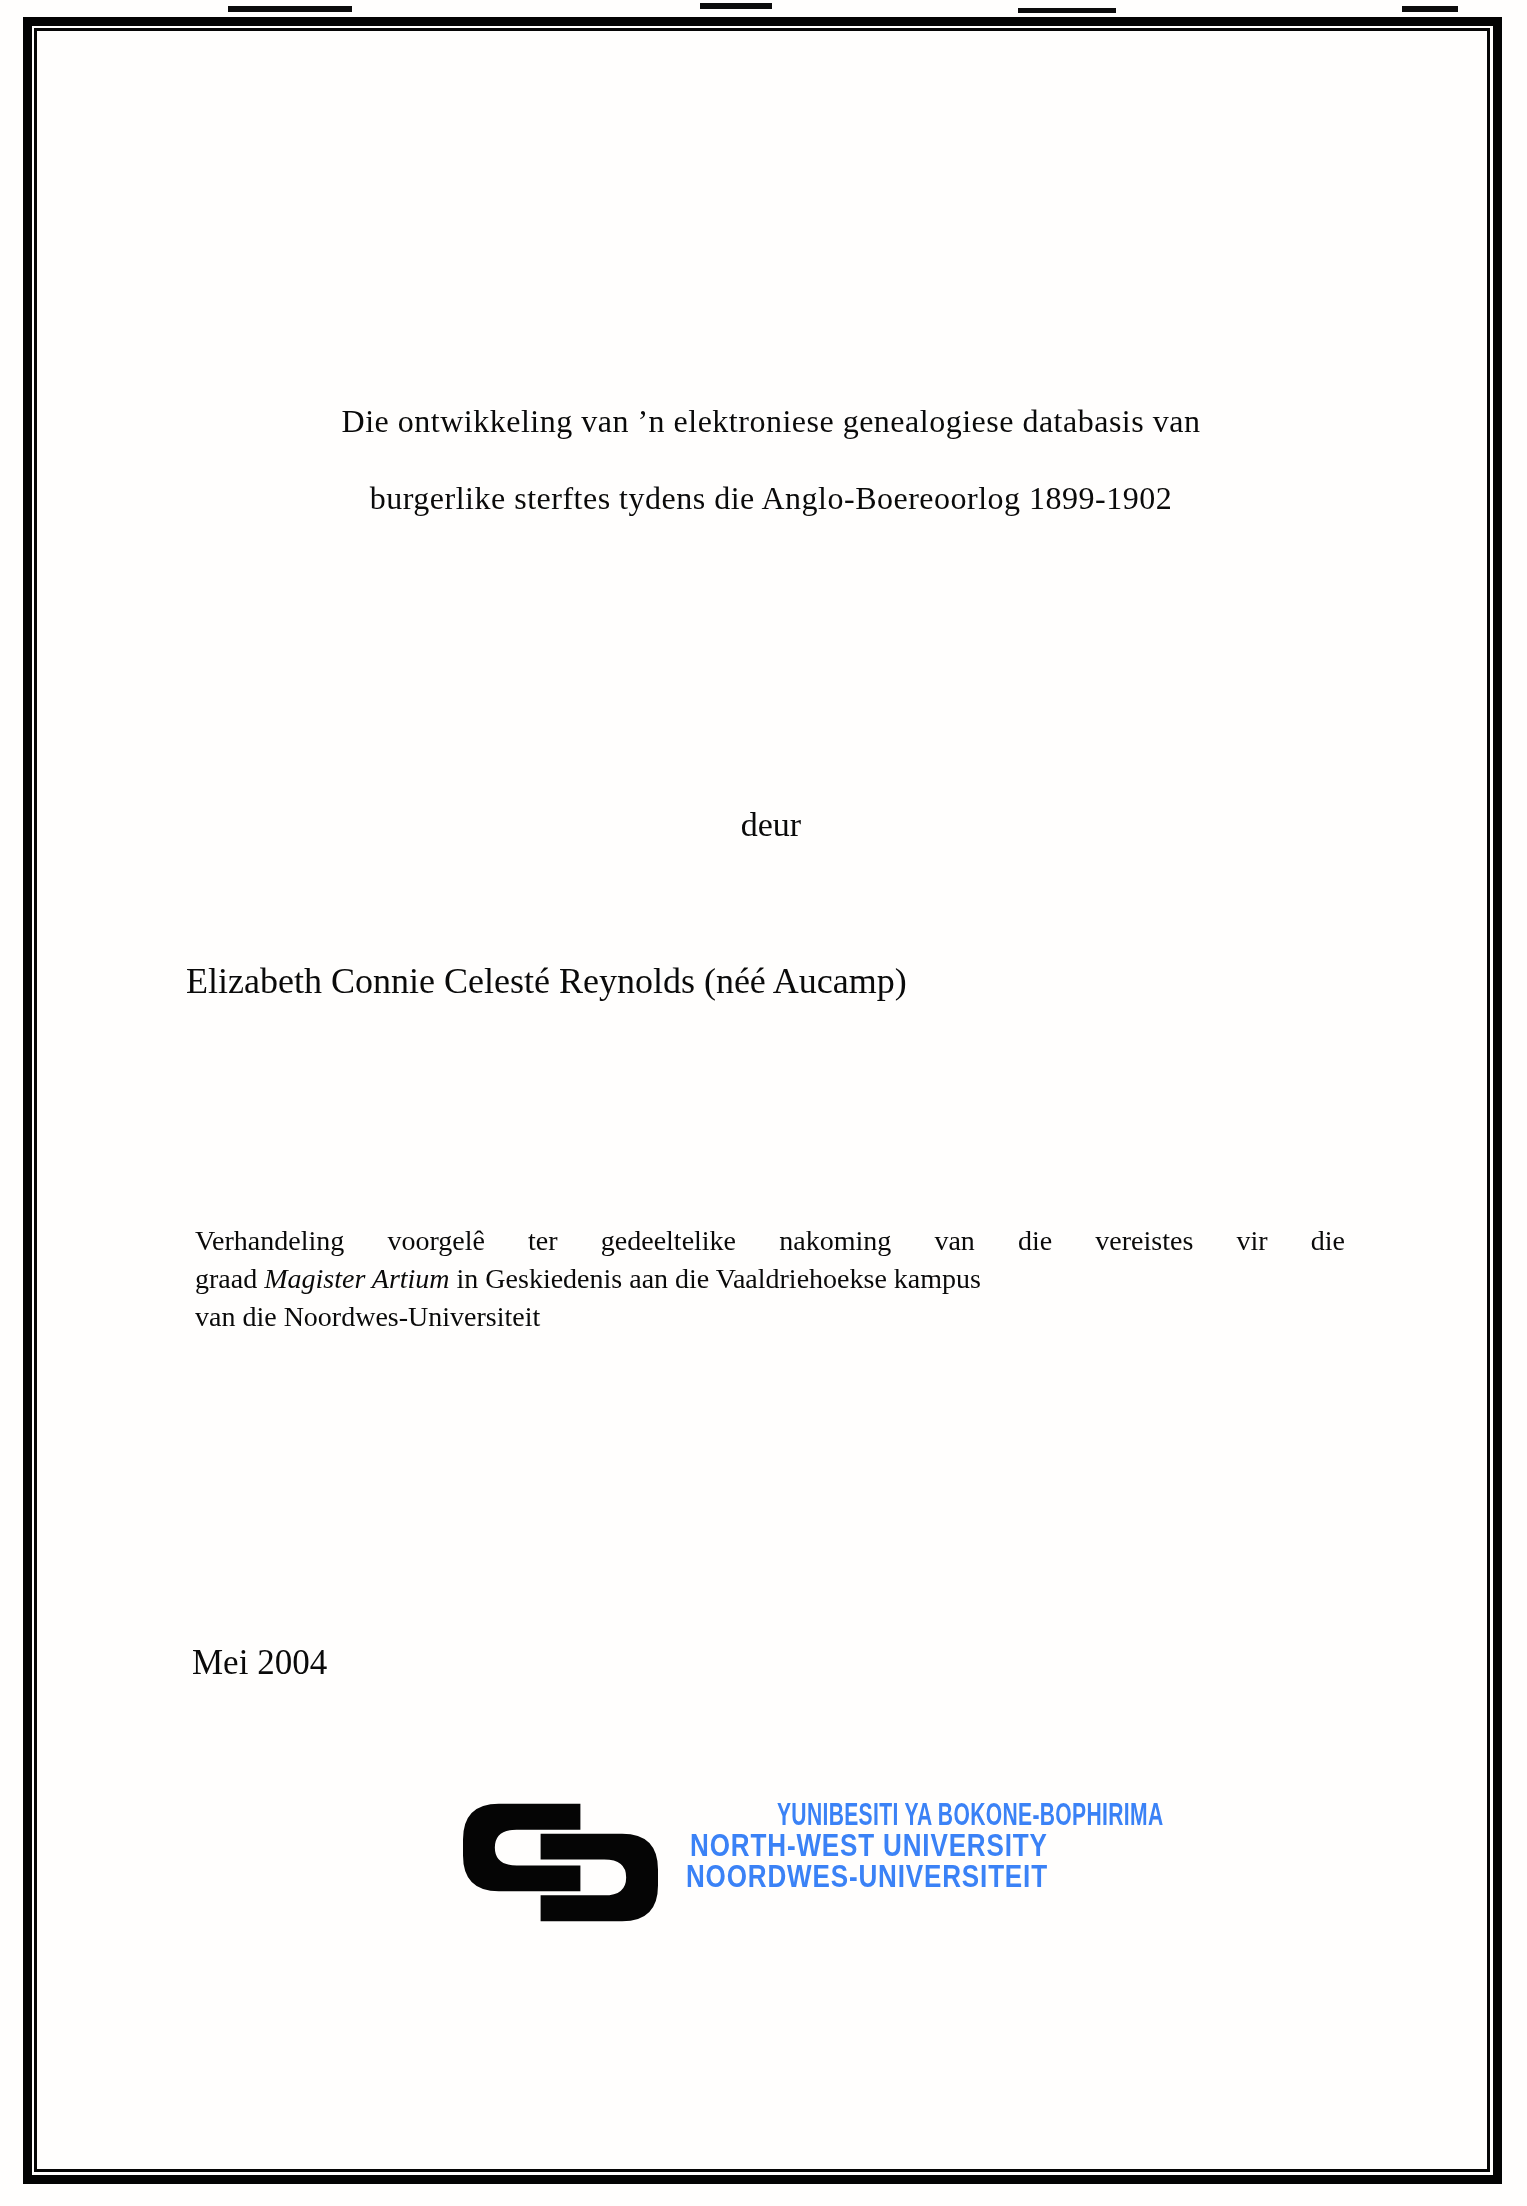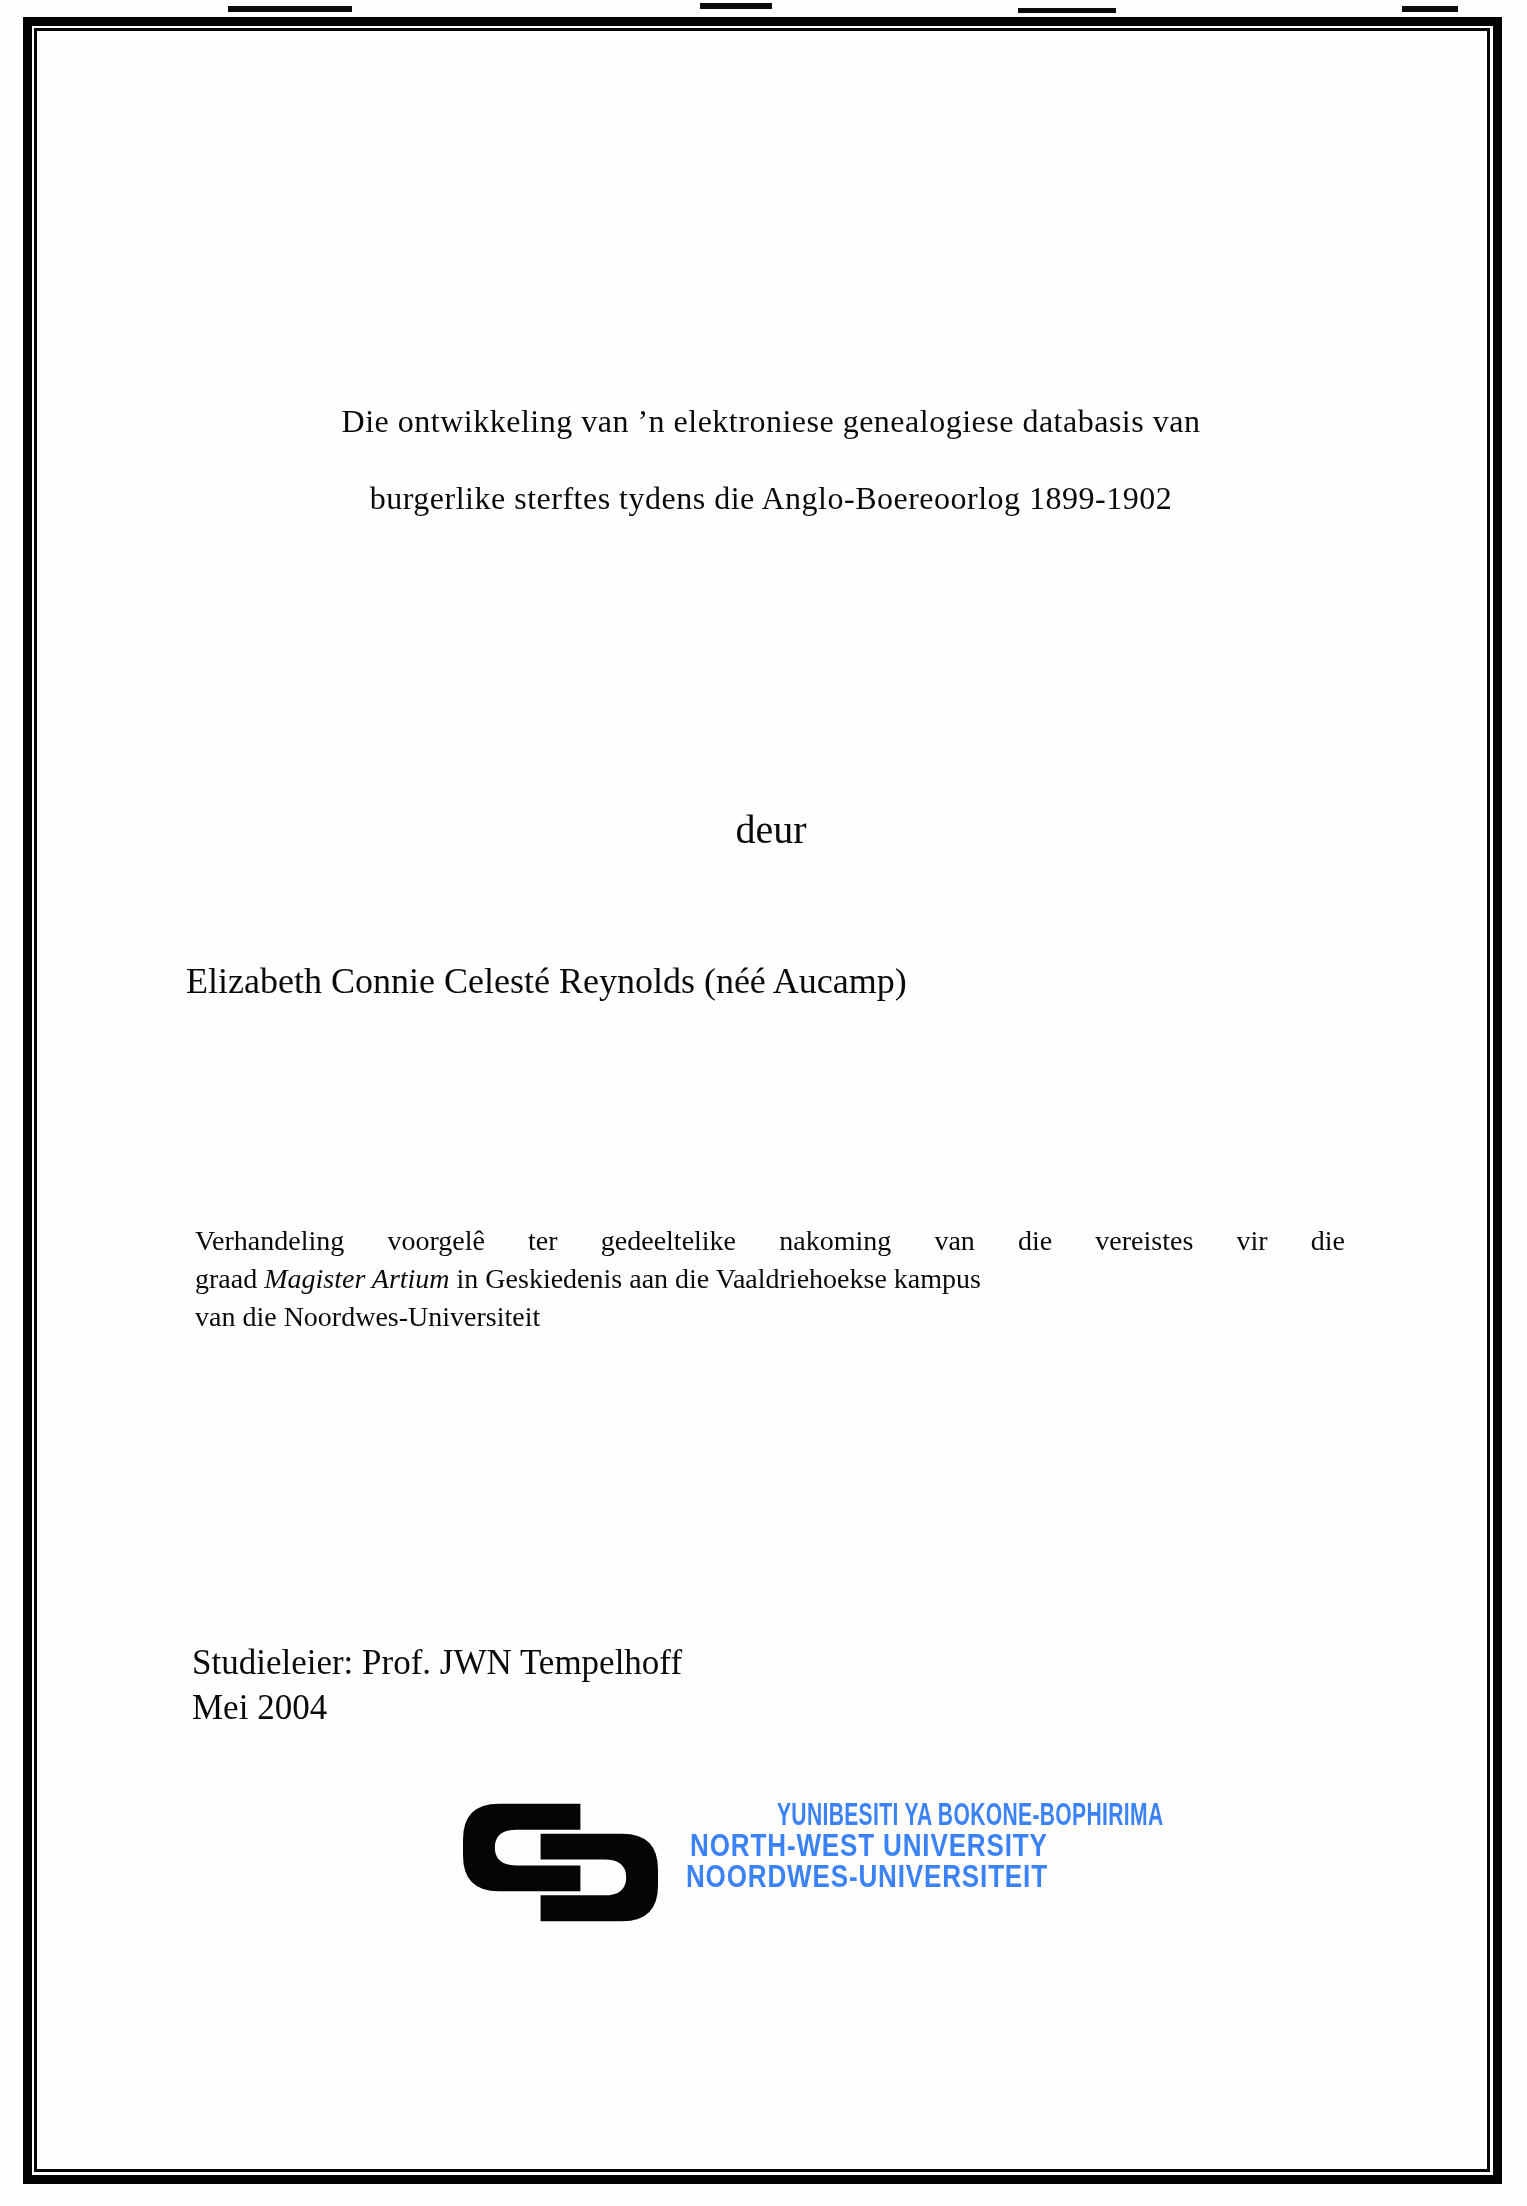--- a/index.html
+++ b/index.html
@@ -30,21 +30,21 @@
     left: 195px; top: 383px; width: 1152px;
     text-align: center;
     font-size: 32px;
     line-height: 77px;
     letter-spacing: 0.5px;
   }
   .byline {
     position: absolute;
     left: 195px; top: 806px; width: 1152px;
     text-align: center;
-    font-size: 40px;
+    font-size: 34px;
   }
   .author {
     position: absolute;
     left: 186px; top: 960px; width: 1164px;
     text-align: left;
     font-size: 36px;
   }
   .statement {
     position: absolute;
     left: 195px; top: 1222px; width: 1150px;
@@ -110,21 +110,20 @@
 
   <div class="author">Elizabeth Connie Celesté Reynolds (néé Aucamp)</div>
 
   <div class="statement">
     <div class="justified">Verhandeling voorgelê ter gedeeltelike nakoming van die vereistes vir die</div>
     <div><span>graad </span><span class="italic">Magister Artium</span><span> in Geskiedenis aan die Vaaldriehoekse kampus</span></div>
     <div>van die Noordwes-Universiteit</div>
   </div>
 
   <div class="supervisor-block">
-    <div>Studieleier: Prof. JWN Tempelhoff</div>
     <div>Mei 2004</div>
   </div>
 
   <svg class="logo-mark" viewBox="0 0 196 118" aria-hidden="true">
     <path fill="#050505" d="M36 0 H118 V26 H54 Q32 26 32 44 Q32 62 54 62 H118 V88 H36 Q0 88 0 52 V36 Q0 0 36 0 Z"></path>
     <path fill="#050505" transform="translate(196,118) rotate(180)" d="M36 0 H118 V26 H54 Q32 26 32 44 Q32 62 54 62 H118 V88 H36 Q0 88 0 52 V36 Q0 0 36 0 Z"></path>
   </svg>
 
   <div class="logo-text">
     <div class="lt-line l1"><span>YUNIBESITI YA BOKONE-BOPHIRIMA</span></div>

